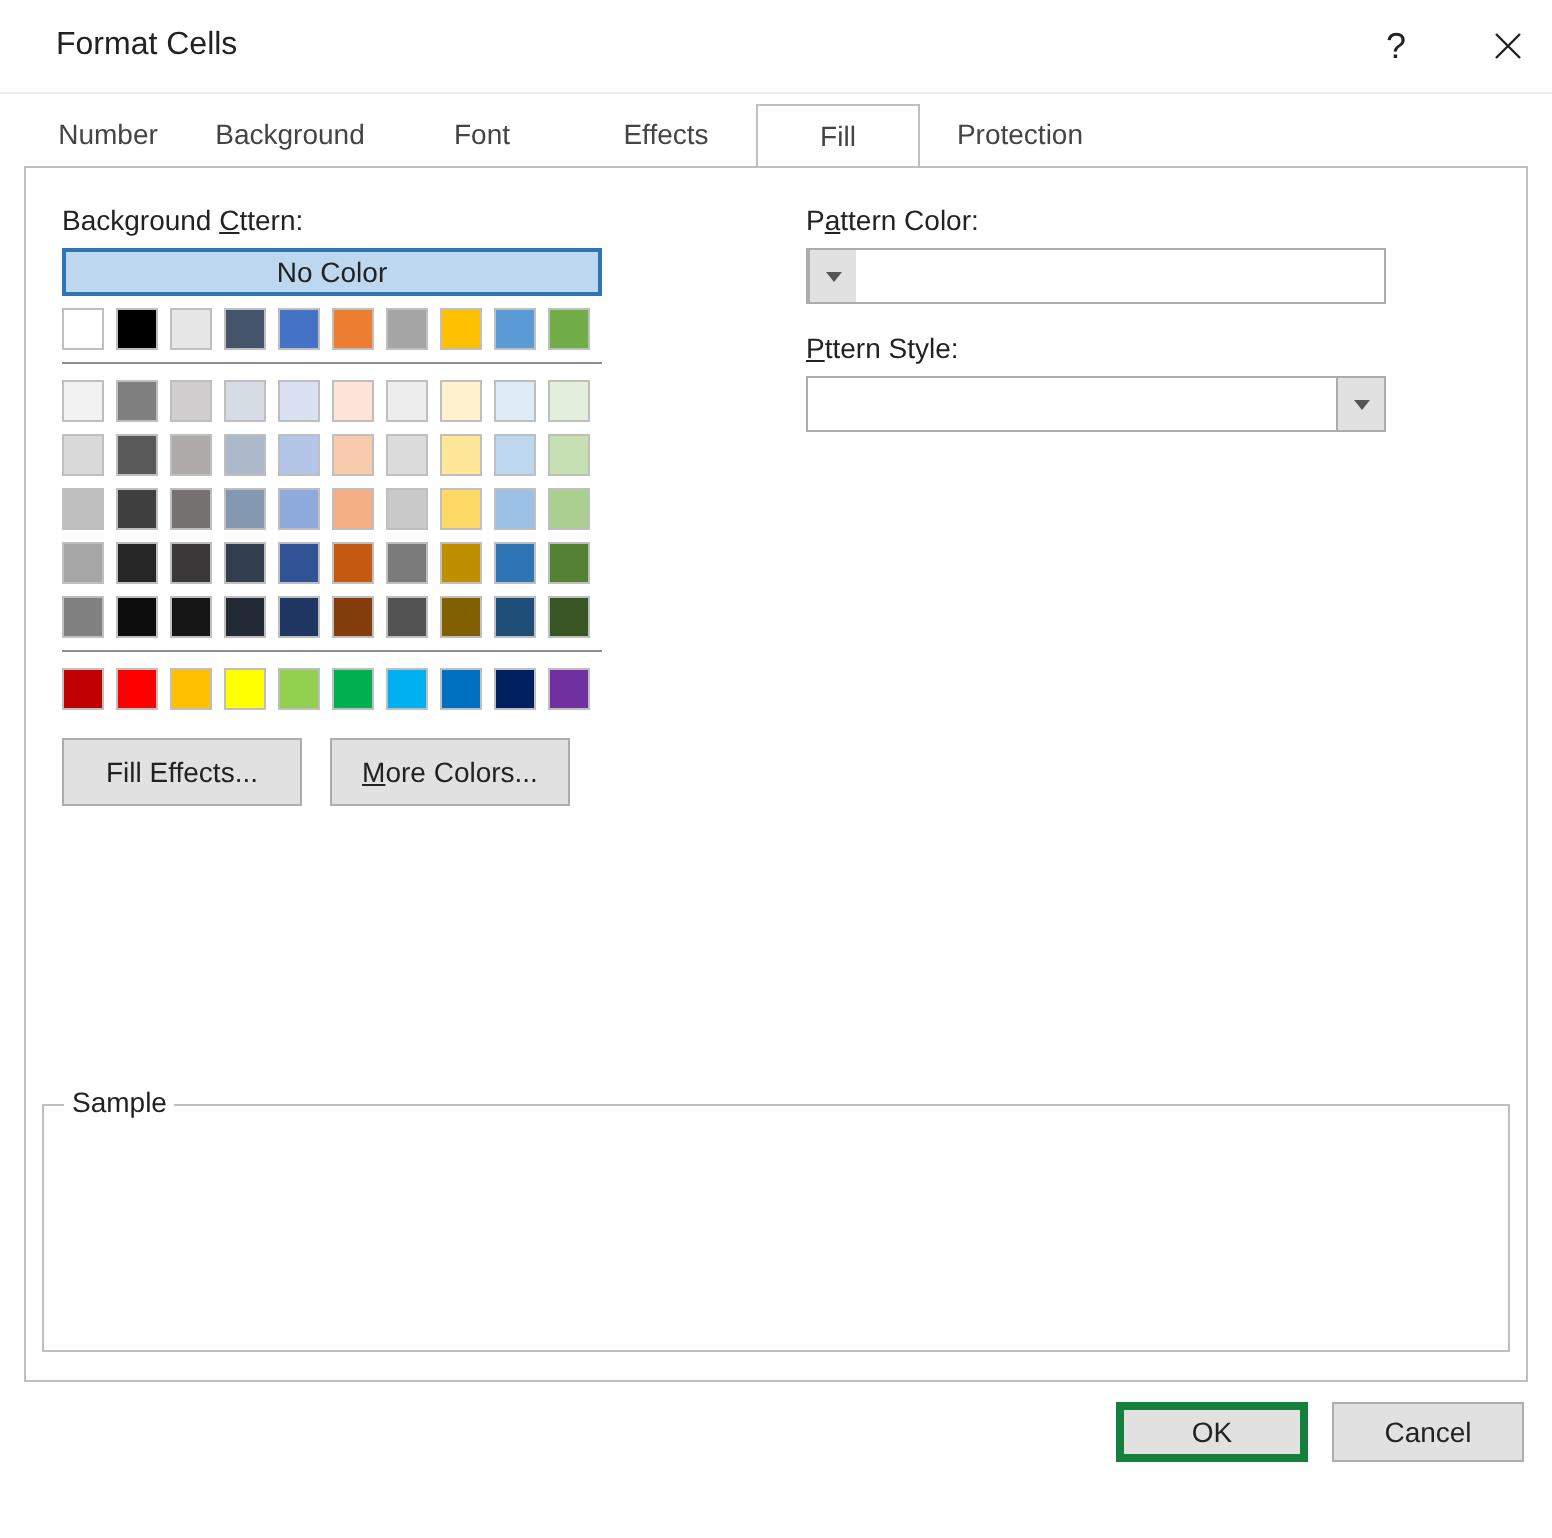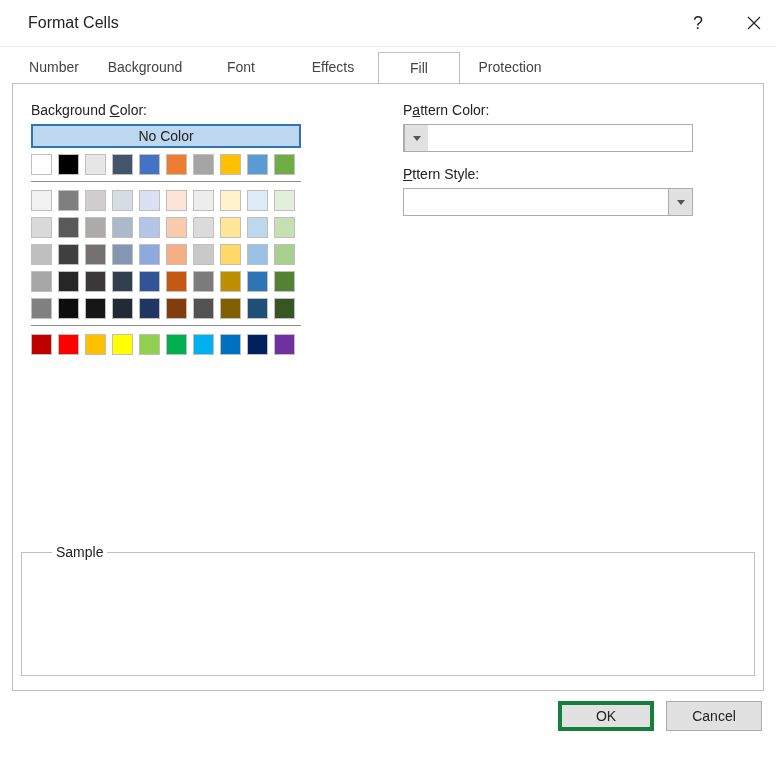--- a/index.html
+++ b/index.html
@@ -26,21 +26,21 @@
   .hr { height: 1px; background: #8f8f8f; width: 270px; margin: 4px 0 8px 0; }
   .btnrow { display: flex; gap: 14px; margin-top: 14px; }
   .btn { height: 34px; border: 1px solid #acacac; background: #e1e1e1; font-size: 14px; display: flex; align-items: center; justify-content: center; cursor: default; }
   .btn.fill { width: 120px; }
   .btn.more { width: 120px; }
   .dropdown { display: flex; width: 290px; height: 28px; border: 1px solid #acacac; margin-bottom: 14px; }
   .dropdown .val { flex: 1; text-align: center; font-size: 14px; line-height: 26px; }
   .dropdown .arrow { width: 24px; border-left: 1px solid #acacac; background: #e1e1e1; display: flex; align-items: center; justify-content: center; }
   .chev { width: 0; height: 0; border-left: 4px solid transparent; border-right: 4px solid transparent; border-top: 5px solid #555; }
   .fieldset { border: 1px solid #bfbfbf; position: absolute; left: 8px; right: 8px; bottom: 14px; height: 124px; padding: 0 10px; }
-  .fieldset .legend { position: relative; top: -10px; background: #fff; display: inline-block; padding: 0 4px; font-size: 14px; margin-left: 20px; }
+  .fieldset .legend { position: relative; top: -10px; background: #fff; display: inline-block; padding: 0 4px; font-size: 14px; }
   .footer { display: flex; justify-content: flex-end; gap: 12px; padding: 10px 14px 0 0; }
   .fbtn { width: 96px; height: 30px; border: 1px solid #acacac; background: #e1e1e1; font-size: 14px; display: flex; align-items: center; justify-content: center; cursor: default; }
   .fbtn.primary { border: 4px solid #15803d; }
 </style>
 </head>
 <body>
 
 <div class="titlebar">
   <span class="title">Format Cells</span>
   <div class="ctrls">
@@ -59,21 +59,21 @@
   <div class="tab tabw-alignment">Background</div>
   <div class="tab tabw-font">Font</div>
   <div class="tab tabw-border">Effects</div>
   <div class="tab tabw-fill active">Fill</div>
   <div class="tab tabw-protection">Protection</div>
 </div>
 
 <div class="panel">
   <div class="cols">
     <div class="leftcol">
-      <span class="lbl"><span>Background </span><span class="u">C</span><span>olor:</span></span>
+      <span class="lbl"><span>Background </span><span class="u">C</span><span>ttern:</span></span>
       <div class="nocolor">No Color</div>
       <div class="palette" id="palette">
           <div class="row">
             <div class="sw" style="background: rgb(255, 255, 255);"></div>
             <div class="sw" style="background: rgb(0, 0, 0);"></div>
             <div class="sw" style="background: rgb(231, 230, 230);"></div>
             <div class="sw" style="background: rgb(68, 84, 106);"></div>
             <div class="sw" style="background: rgb(68, 114, 196);"></div>
             <div class="sw" style="background: rgb(237, 125, 49);"></div>
             <div class="sw" style="background: rgb(165, 165, 165);"></div>
@@ -149,20 +149,28 @@
             <div class="sw" style="background: rgb(255, 192, 0);"></div>
             <div class="sw" style="background: rgb(255, 255, 0);"></div>
             <div class="sw" style="background: rgb(146, 208, 80);"></div>
             <div class="sw" style="background: rgb(0, 176, 80);"></div>
             <div class="sw" style="background: rgb(0, 176, 240);"></div>
             <div class="sw" style="background: rgb(0, 112, 192);"></div>
             <div class="sw" style="background: rgb(0, 32, 96);"></div>
             <div class="sw" style="background: rgb(112, 48, 160);"></div>
           </div>
         </div>
+      <div class="btnrow">
+        <div class="btn fill">
+          <span><span>Fill</span><span> Effects...</span></span>
+        </div>
+        <div class="btn more">
+          <span><span class="u">M</span><span>ore Colors...</span></span>
+        </div>
+      </div>
     </div>
 
     <div class="rightcol">
       <span class="lbl"><span>P</span><span class="u">a</span><span>ttern Color:</span></span>
       <div class="dropdown">
         <div class="arrow">
             <div class="chev"></div>
           </div>
       </div>
       <span class="lbl"><span class="u">P</span><span>ttern Style:</span></span>

